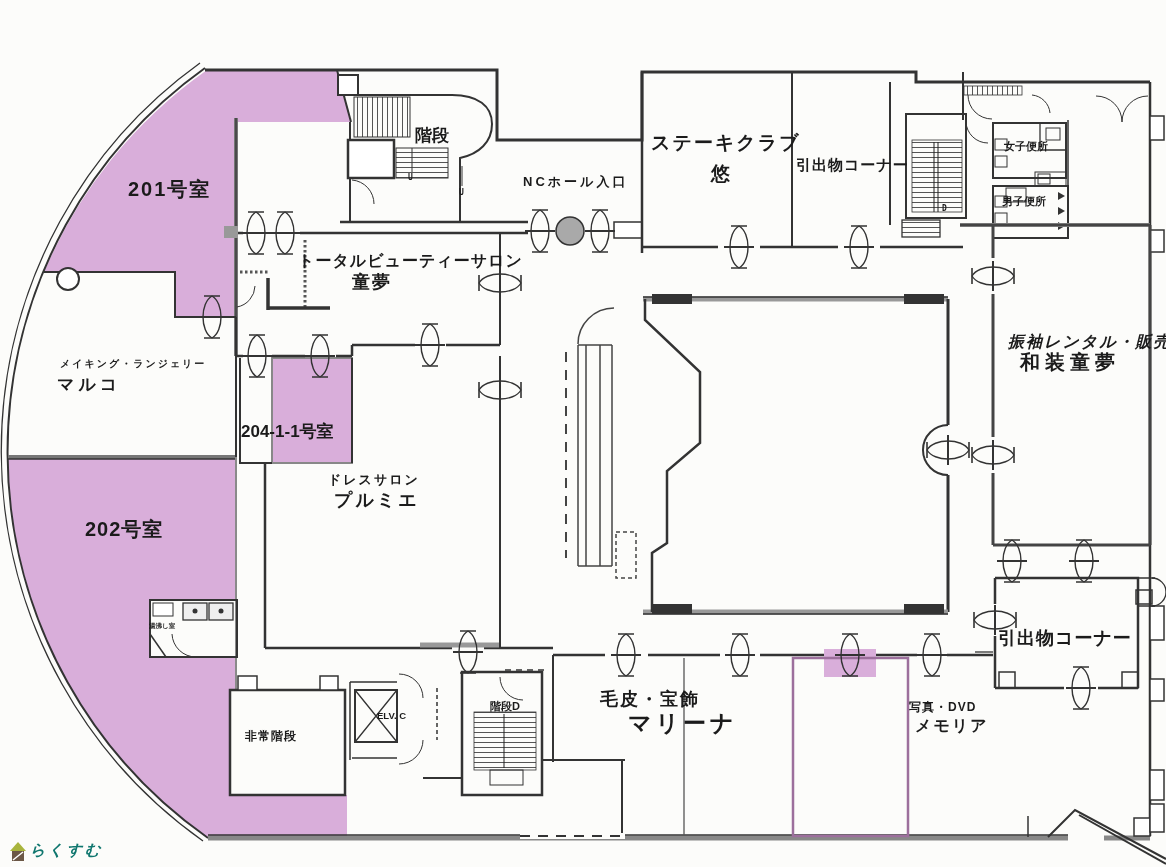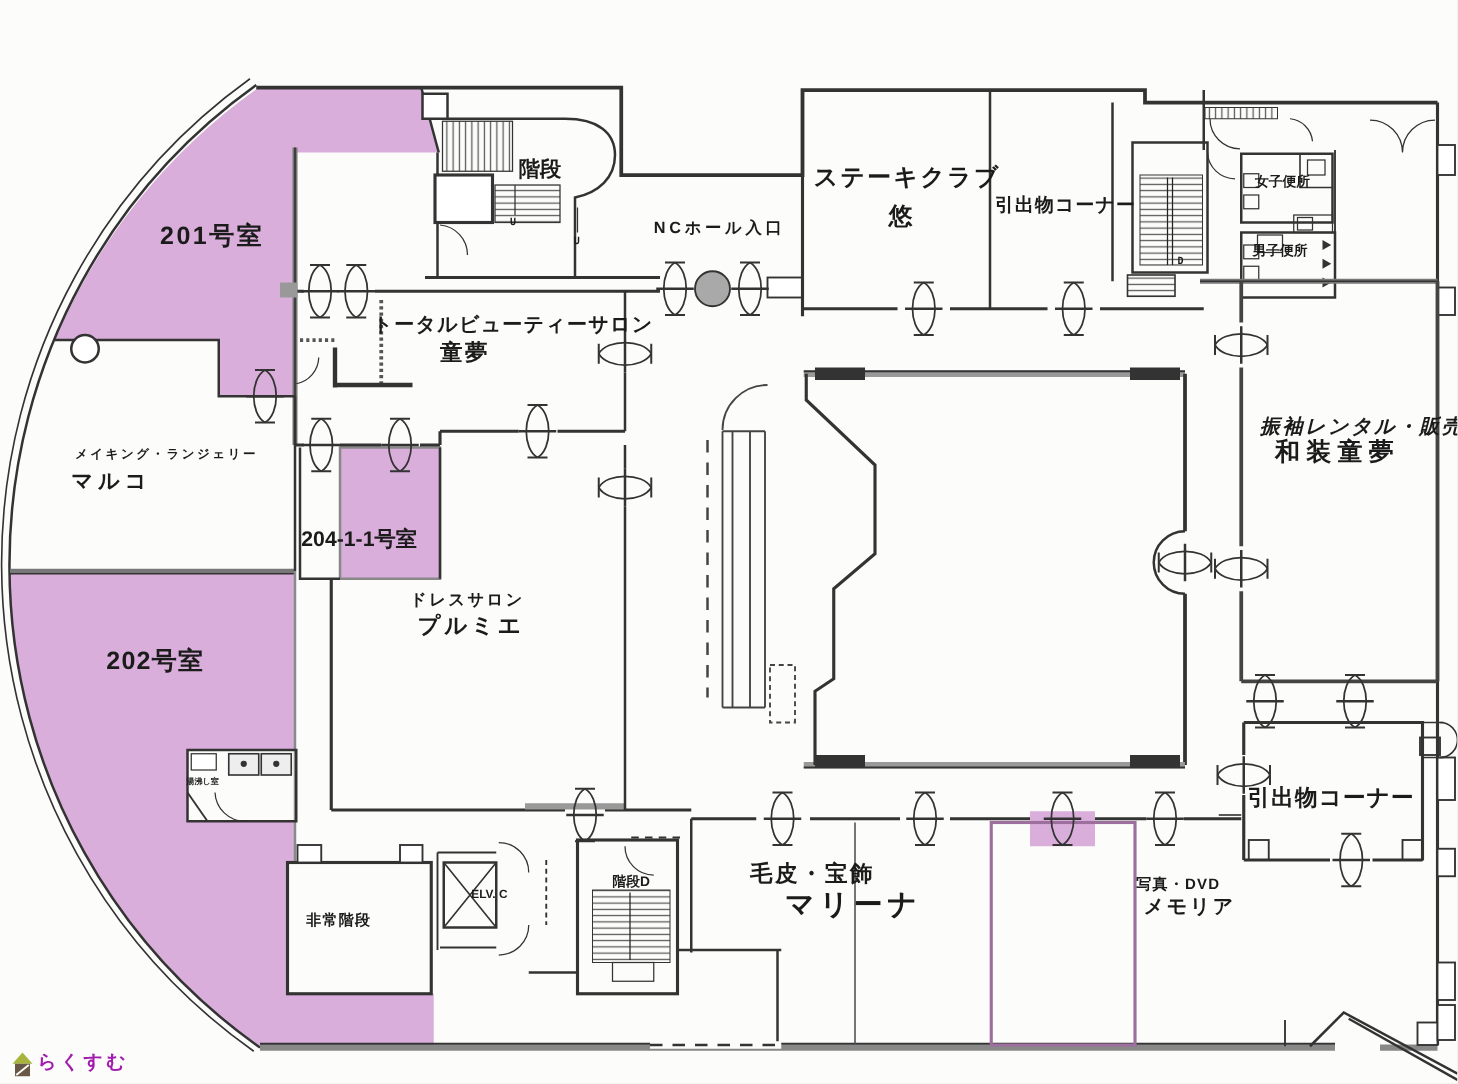--- a/index.html
+++ b/index.html
@@ -2,21 +2,21 @@
 <html><head>
 <meta charset="utf-8">
 <style>
   html,body{margin:0;padding:0;background:#e8e8e4;}
   #stage{position:relative;width:1166px;height:867px;background:#fcfcfa;overflow:hidden;
          font-family:"Liberation Sans",sans-serif;}
   #plan-svg{position:absolute;left:0;top:0;}
   .lbl{position:absolute;white-space:nowrap;font-weight:600;color:#1b1b1b;line-height:1;
        font-family:"Liberation Sans",sans-serif;}
   .title{font-family:"DejaVu Serif","Liberation Serif",serif;font-weight:bold;}
-  .logo-text{color:#a21caf;font-weight:bold;}
+  .logo-text{color:#0f766e;font-weight:bold;font-style:italic;}
 </style>
 </head>
 <body>
 
 <div id="stage">
 
 <svg id="plan-svg" width="1166" height="867" viewBox="0 0 1166 867">
   <defs>
     <pattern id="hatchH" width="6" height="5" patternUnits="userSpaceOnUse">
       <path d="M0,2.5 H6" stroke="#555" stroke-width="1"></path>

